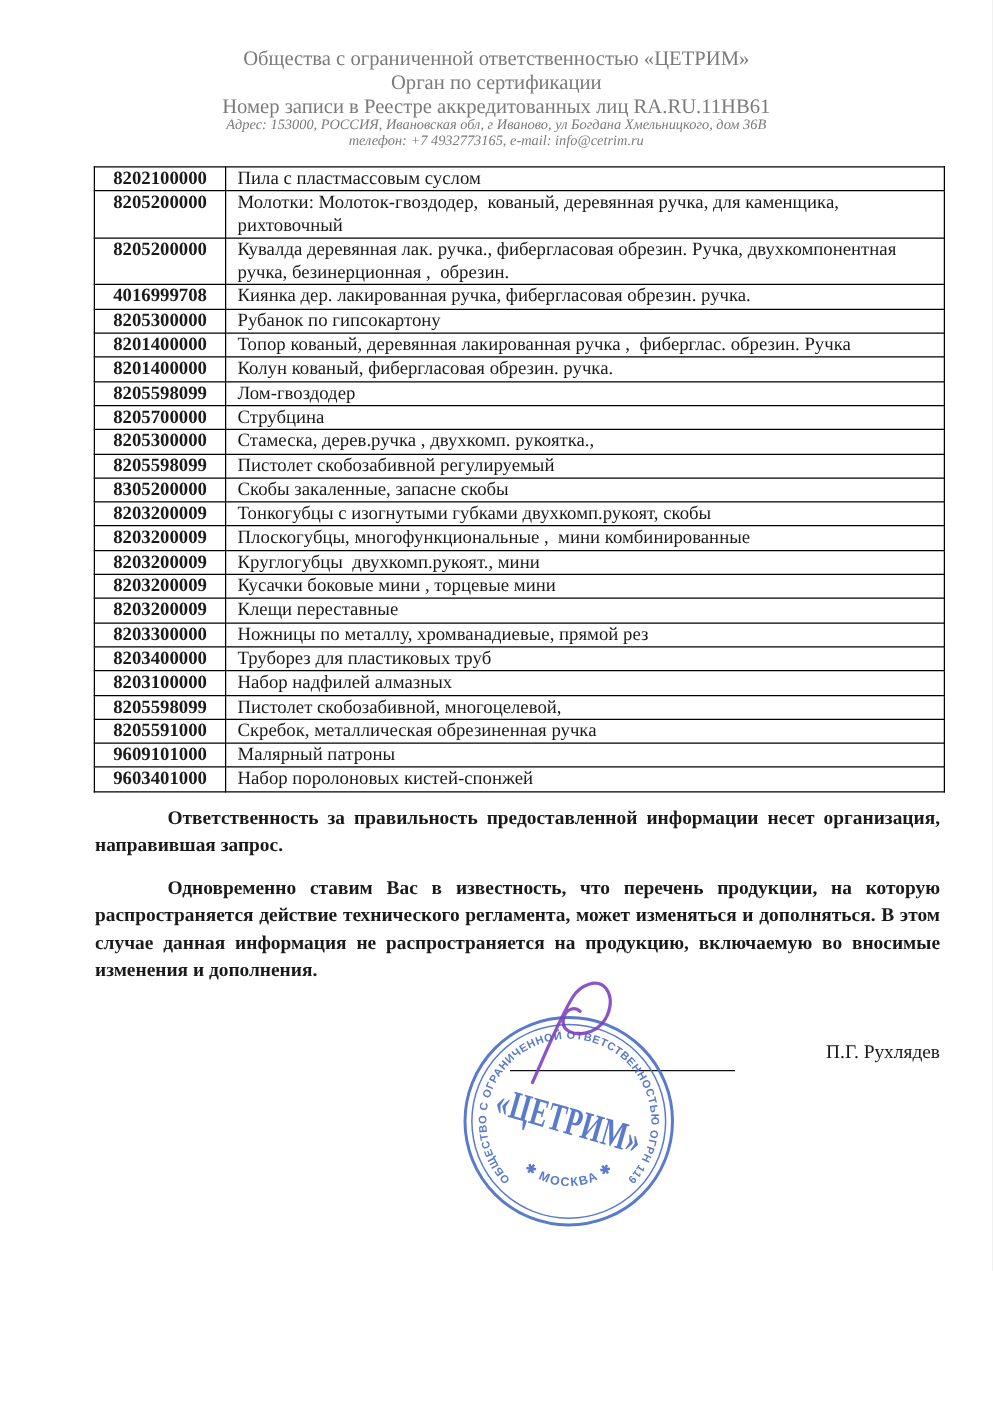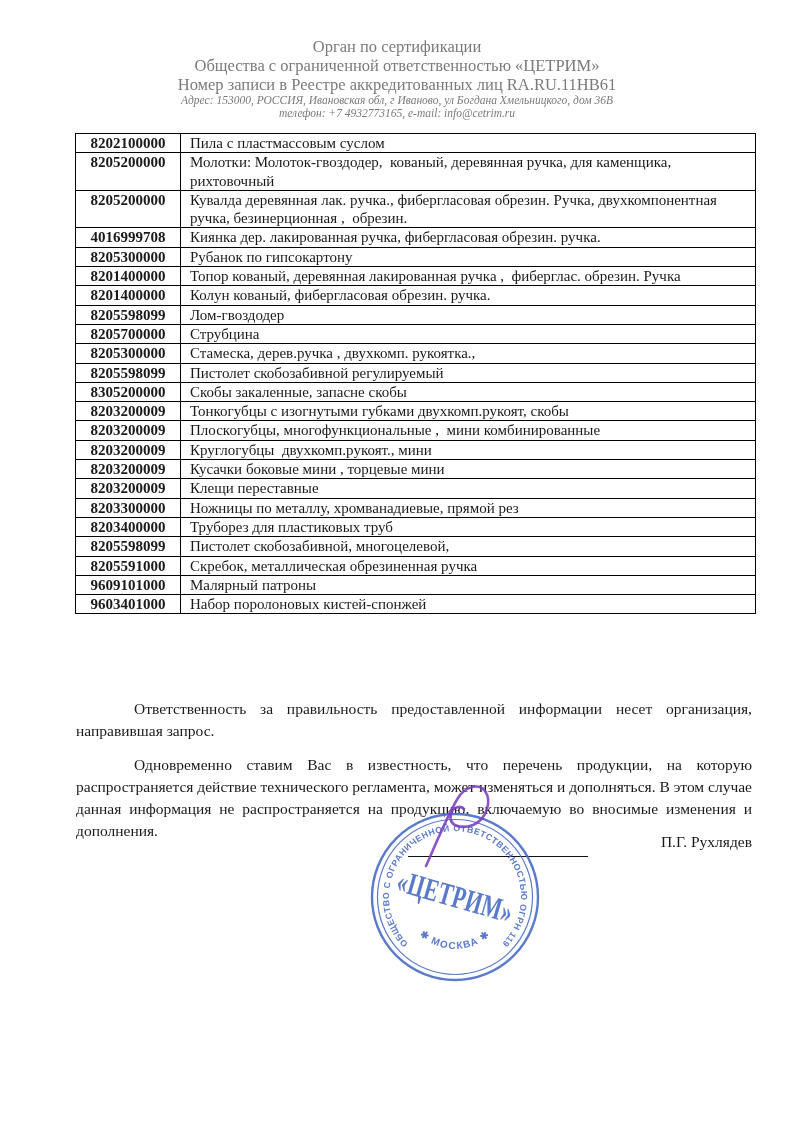--- a/index.html
+++ b/index.html
@@ -32,21 +32,21 @@
     border:1px solid #000;
     font-size:15px;line-height:18.3px;
     padding:0 6px;
     vertical-align:top;
     overflow:hidden;
   }
   table.products td.code{width:100px;text-align:center;padding:0 2px;font-weight:bold;}
   table.products td.desc{padding-left:9px;white-space:pre-wrap;}
   
   .text-block{
-    position:absolute;left:76px;top:698px;width:676px;
+    position:absolute;left:76px;top:644px;width:676px;font-weight:bold;
   }
   .text-block p{
     margin:0;
     font-size:15.5px;line-height:22px;
     text-align:justify;
     text-indent:58px;
   }
   .text-block p + p{margin-top:12px;}
   
   .sig-row{
@@ -80,22 +80,22 @@
     position:absolute;left:400px;top:778px;width:110px;height:92px;
     opacity:.88;
   }
 </style>
 </head>
 <body>
 
 <div class="page">
 
   <div class="doc-header">
+    <div class="big">Общества с ограниченной ответственностью «ЦЕТРИМ»</div>
     <div class="big">Орган по сертификации</div>
-    <div class="big">Общества с ограниченной ответственностью «ЦЕТРИМ»</div>
     <div class="big">Номер записи в Реестре аккредитованных лиц RA.RU.11НВ61</div>
     <div class="small">Адрес: 153000, РОССИЯ, Ивановская обл, г Иваново, ул Богдана Хмельницкого, дом 36В</div>
     <div class="small">телефон: +7 4932773165, e-mail: info@cetrim.ru</div>
   </div>
 
   <table class="products">
     <tbody id="table-body">
     <tr>
       <td class="code">8202100000</td>
       <td class="desc">Пила с пластмассовым суслом</td>
@@ -184,20 +184,24 @@
     <tr>
       <td class="code">8203300000</td>
       <td class="desc">Ножницы по металлу, хромванадиевые, прямой рез</td>
     </tr>
 
     <tr>
       <td class="code">8203400000</td>
       <td class="desc">Труборез для пластиковых труб</td>
     </tr>
 
+    <tr>
+      <td class="code">8203100000</td>
+      <td class="desc">Набор надфилей алмазных</td>
+    </tr>
 
     <tr>
       <td class="code">8205598099</td>
       <td class="desc">Пистолет скобозабивной, многоцелевой,</td>
     </tr>
 
 
     <tr>
       <td class="code">8205591000</td>
       <td class="desc">Скребок, металлическая обрезиненная ручка</td>

